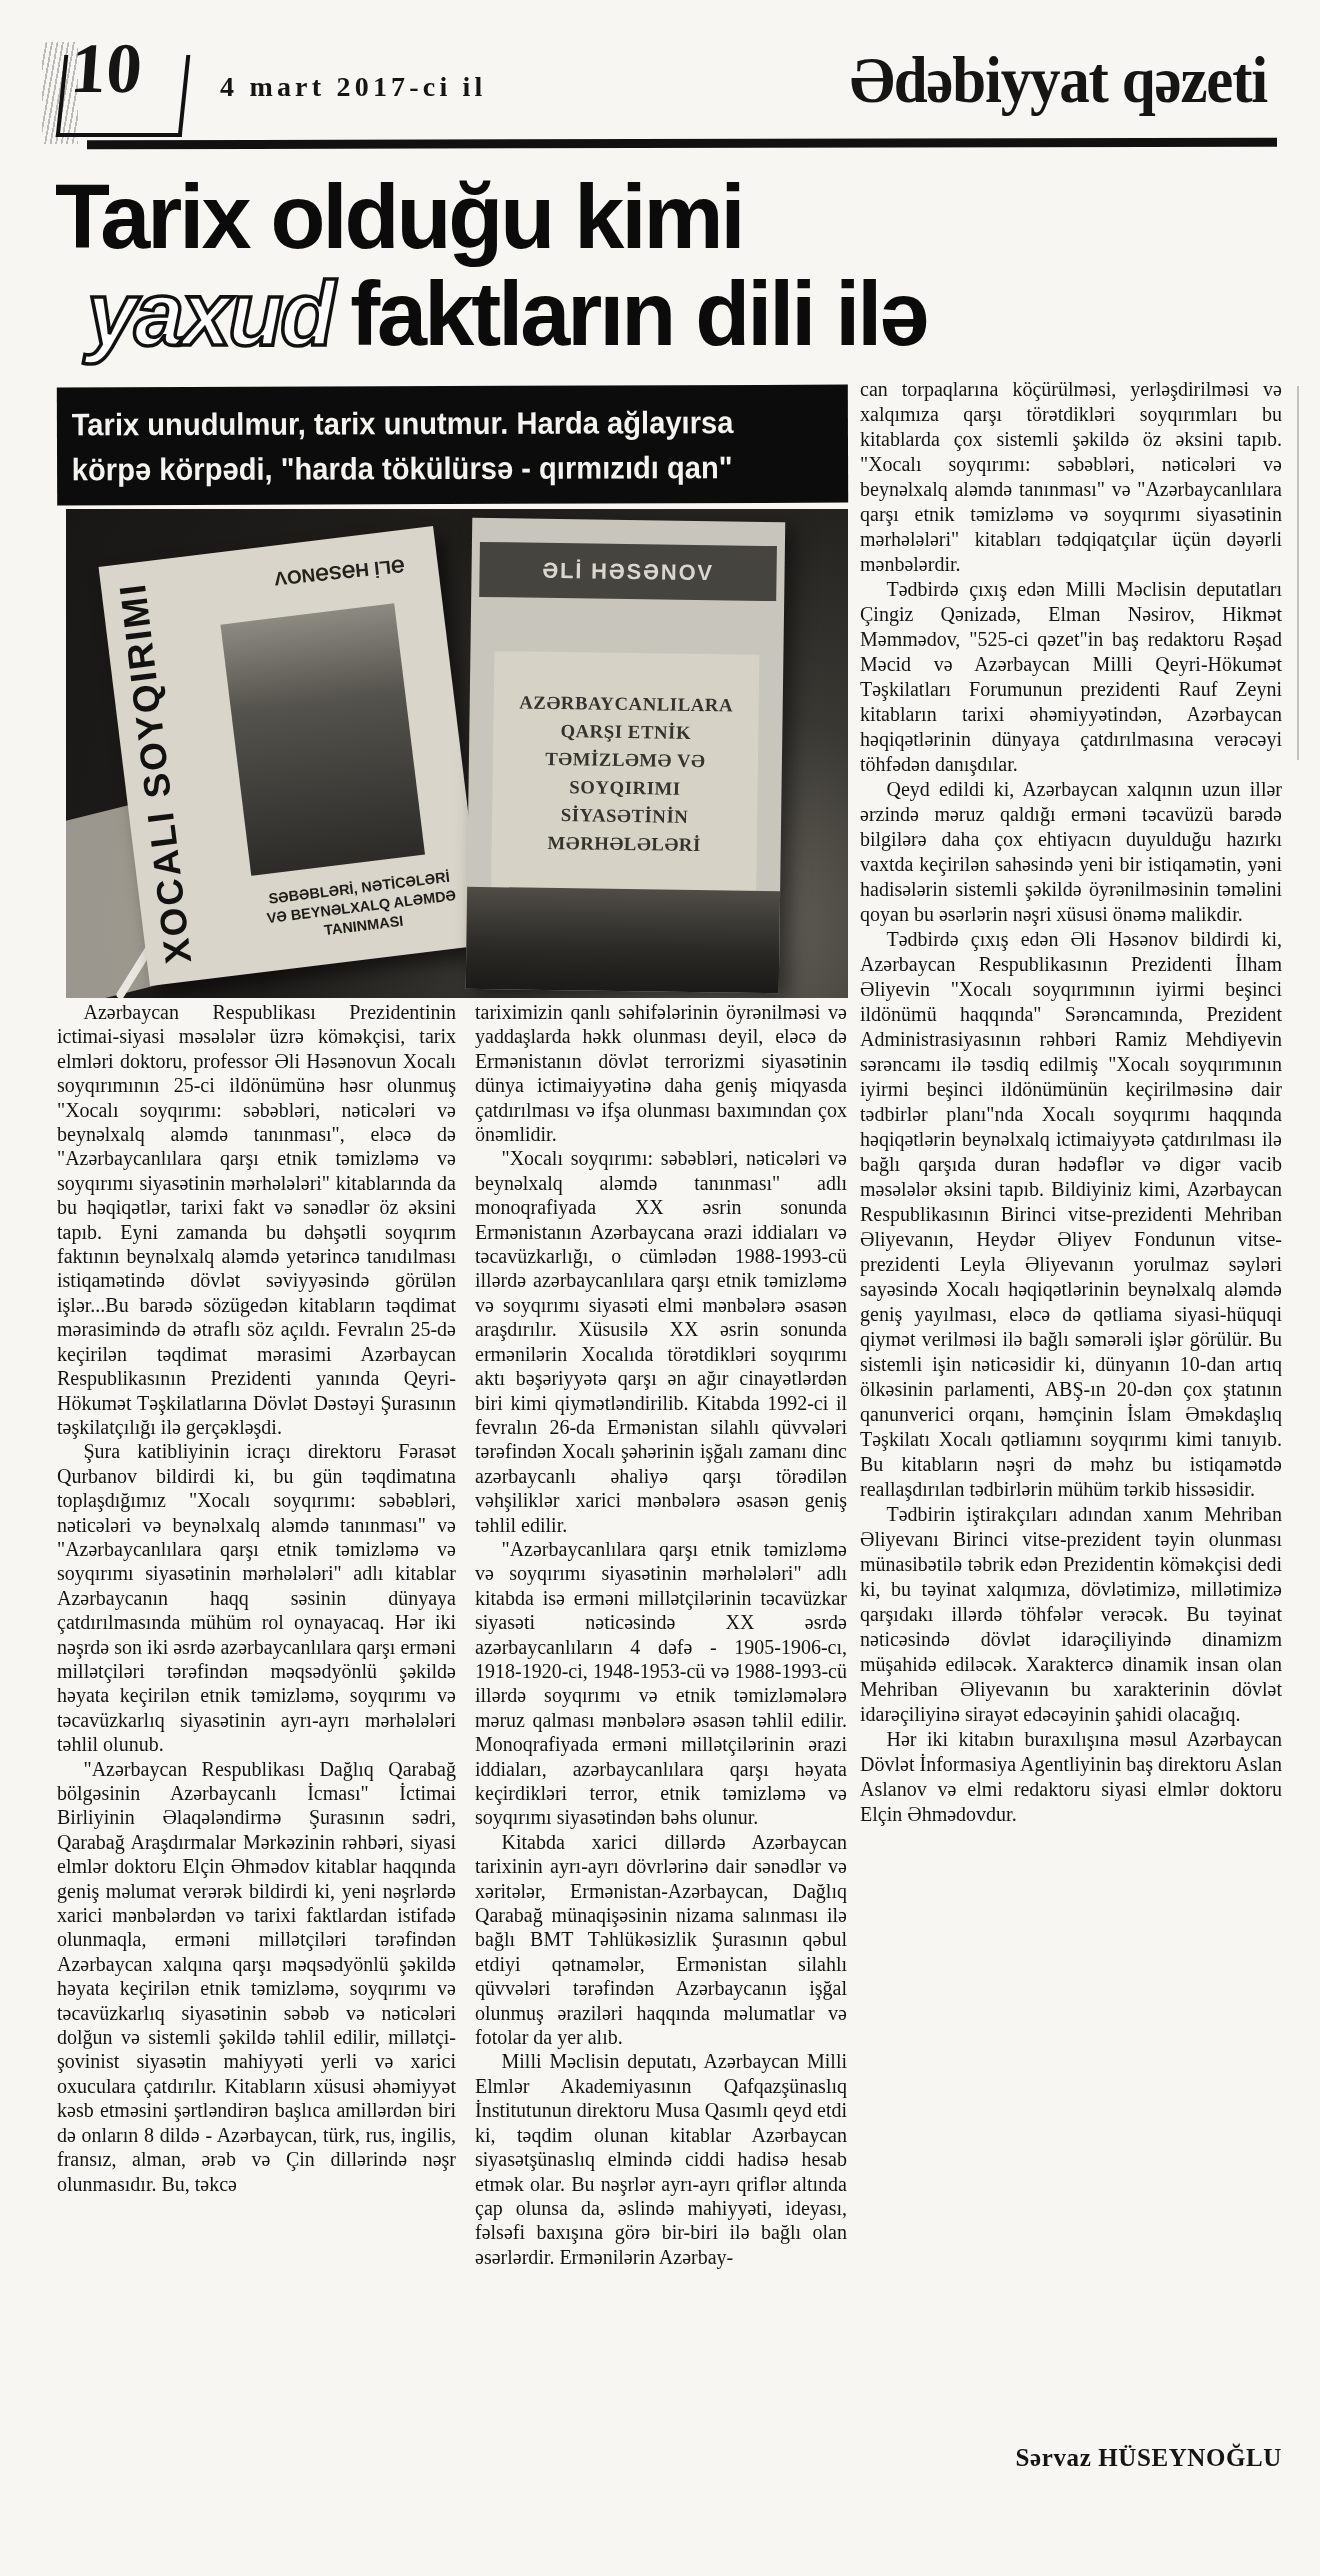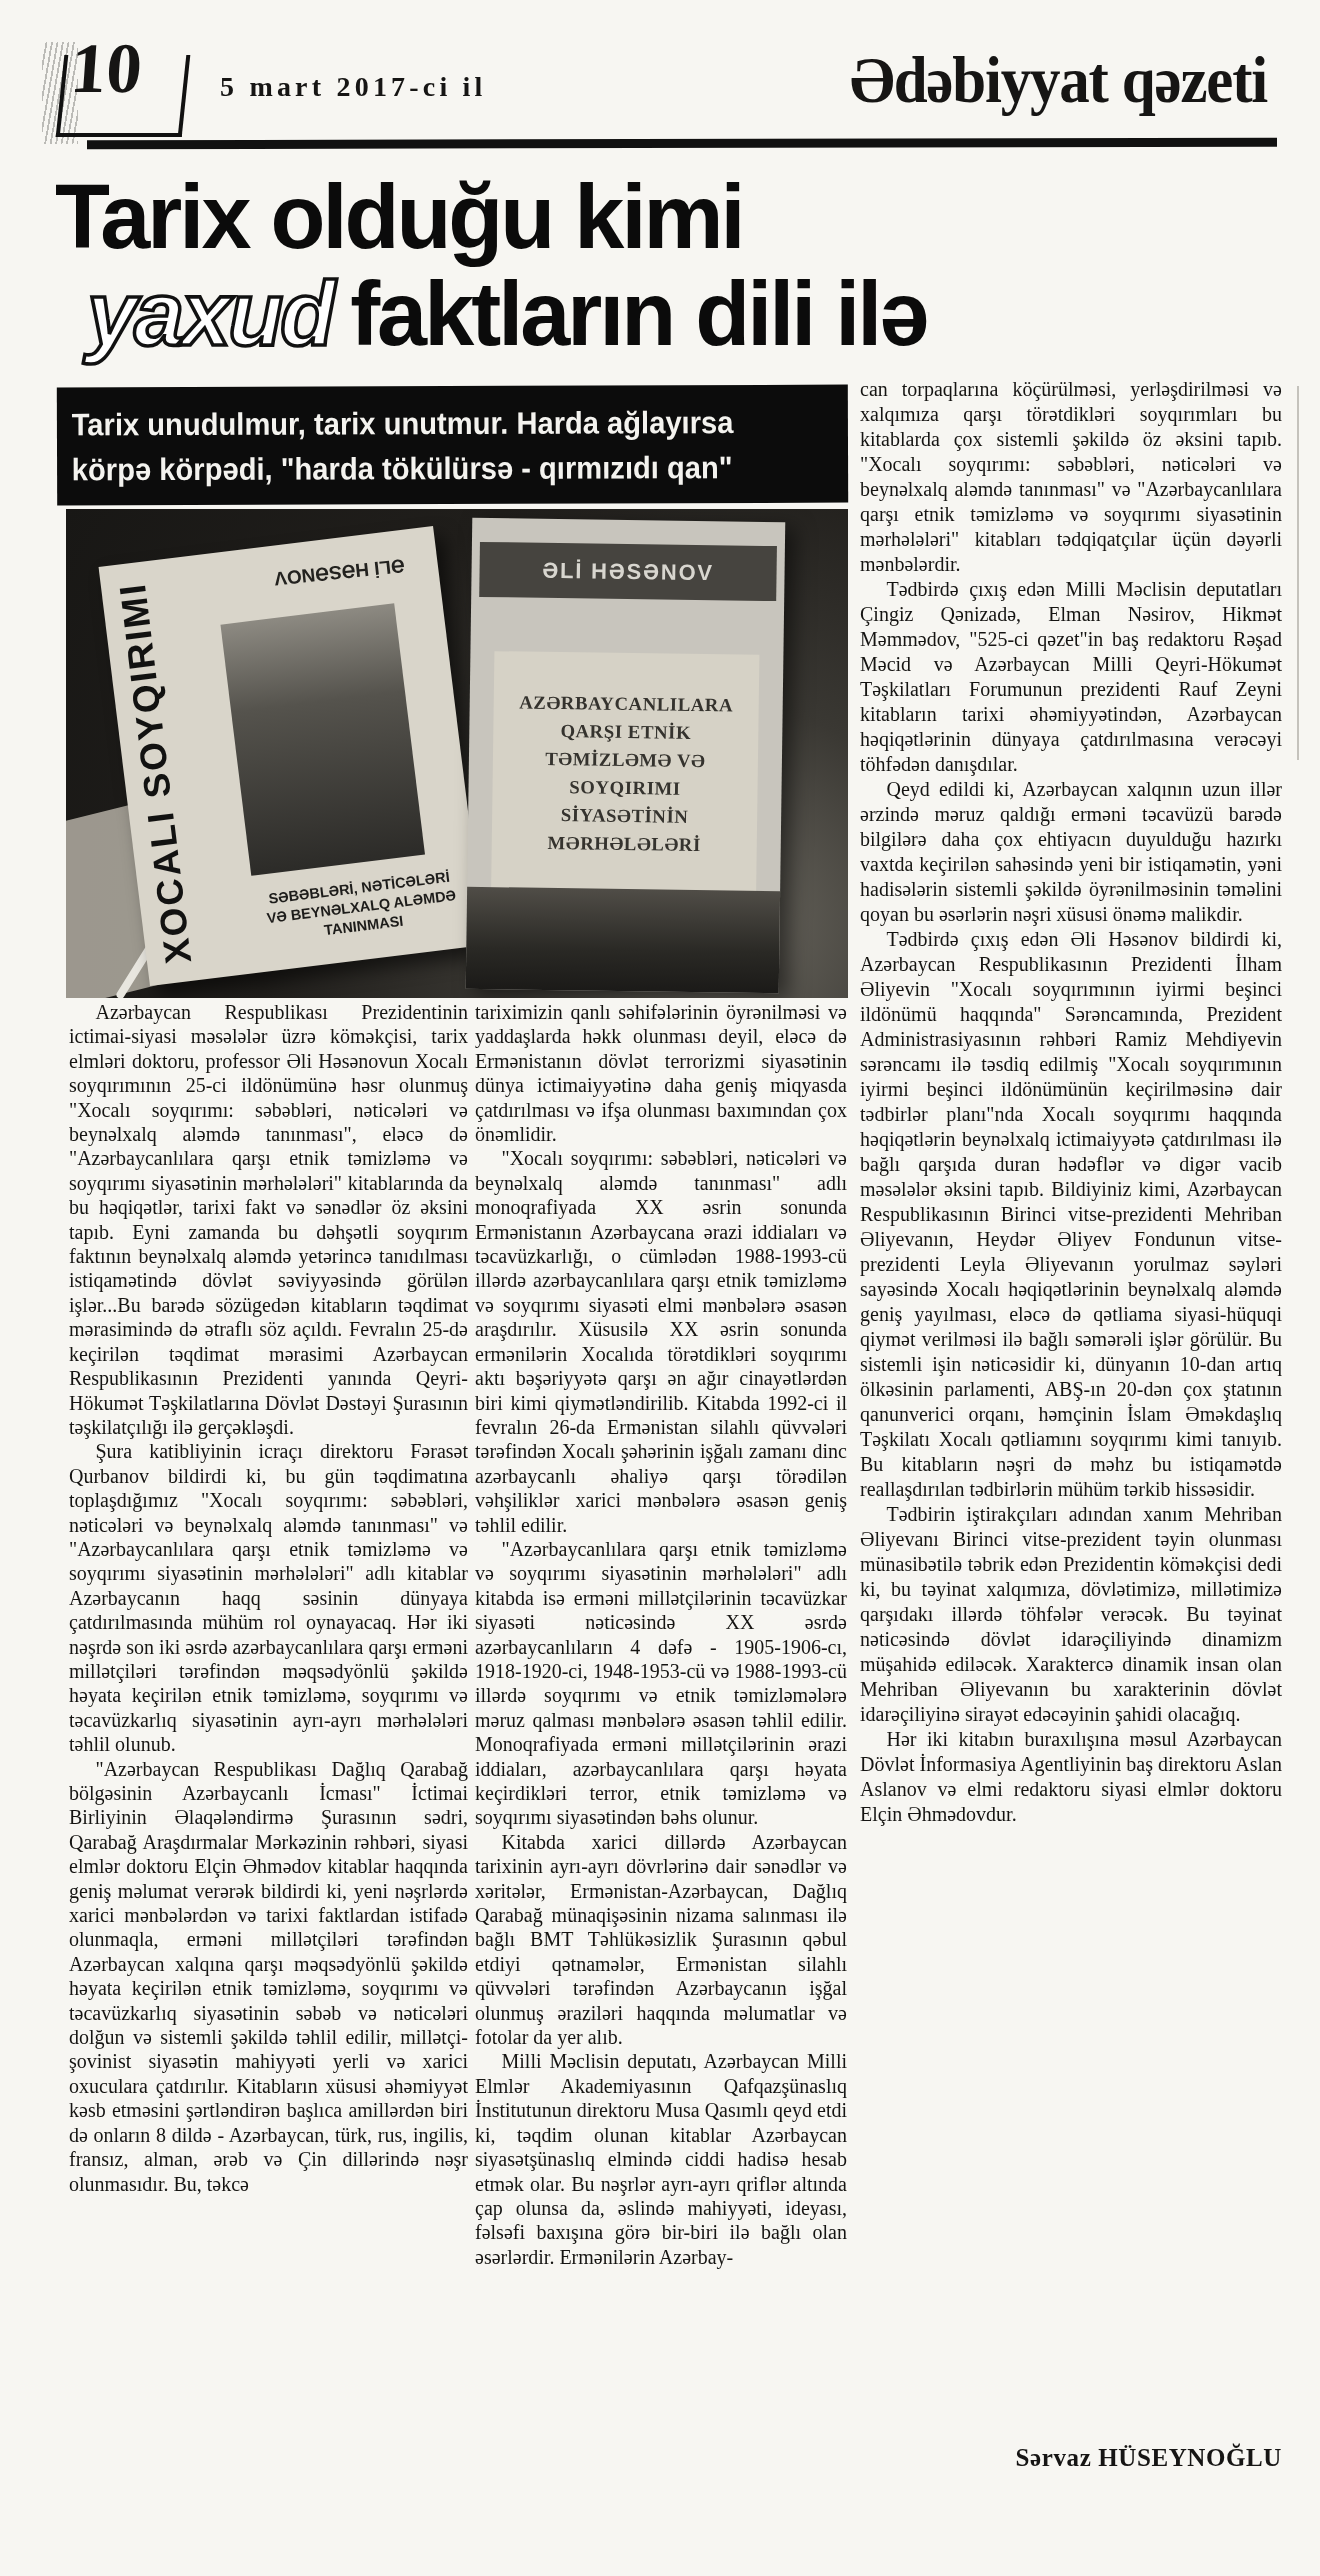--- a/index.html
+++ b/index.html
@@ -52,36 +52,36 @@
   .br-title-panel{position:absolute;left:24px;right:24px;top:133px;height:241px;background:#d6d2c6;
      display:flex;align-items:center;justify-content:center;padding:0 14.5px;box-sizing:border-box;}
   .br-title{font-family:"Liberation Serif",serif;font-weight:bold;font-size:18.7px;line-height:28px;
      color:#35332e;text-align:center;letter-spacing:0.6px;}
   .br-bottom-band{position:absolute;left:0;right:0;bottom:0;height:102px;
      background:linear-gradient(180deg,#504d47 0%,#2a2925 60%,#1b1a18 100%);}
   
   .col{position:absolute;font-size:20px;line-height:24.4px;text-align:justify;color:#151412;}
   .col p{margin:0;text-indent:26.5px;}
   .col p.cont{text-indent:0;}
-  .col1{left:69px;top:1000px;width:399px;}
+  .col1{left:57px;top:1000px;width:399px;}
   .col2{left:475px;top:1000px;width:372px;}
   .col3{left:860px;top:377px;width:422px;line-height:25px;}
   .byline{position:absolute;left:860px;top:2444px;width:422px;text-align:right;
      font-weight:bold;font-size:25px;letter-spacing:0.6px;}
   .scan-line{position:absolute;left:1297px;top:386px;width:1.8px;height:374px;background:#c4c2bc;}
 </style>
 </head>
 <body>
 
 <div class="page">
 
   <div class="tape-mark"></div>
   <div class="pagenum-box"></div>
   <div class="pagenum">10</div>
-  <div class="issue-date">5 mart 2017-ci il</div>
+  <div class="issue-date">4 mart 2017-ci il</div>
   <div class="masthead">Ədəbiyyat qəzeti</div>
   <div class="rule"></div>
 
   <div class="headline">
     <div class="l1">Tarix olduğu kimi</div>
     <div class="l2"><span class="outline-word">yaxud</span><span>faktların dili ilə</span></div>
   </div>
 
   <div class="lead-box">
     <div class="lead-inner">

